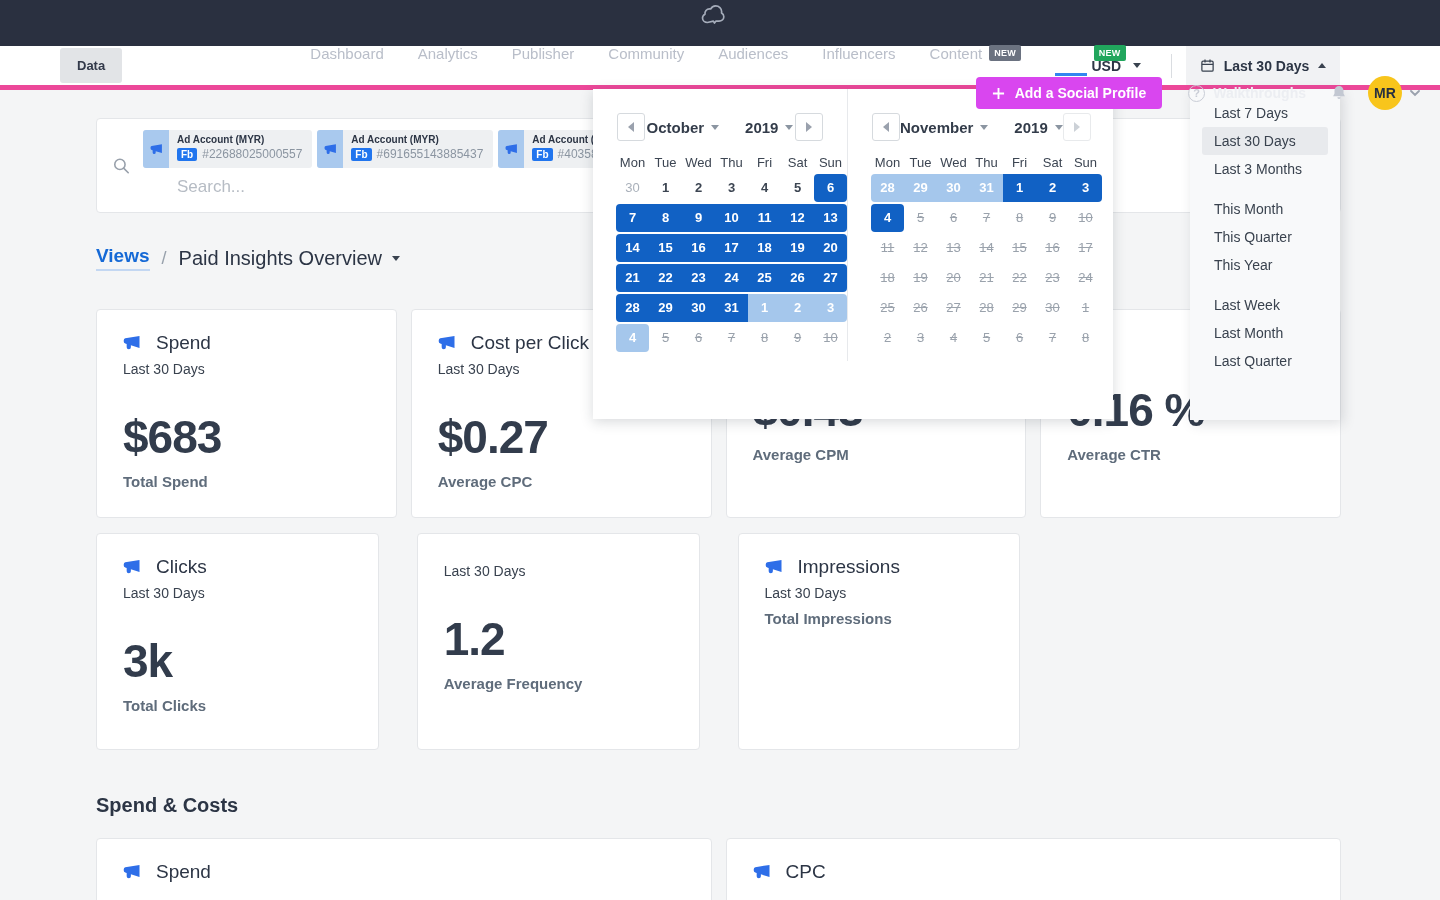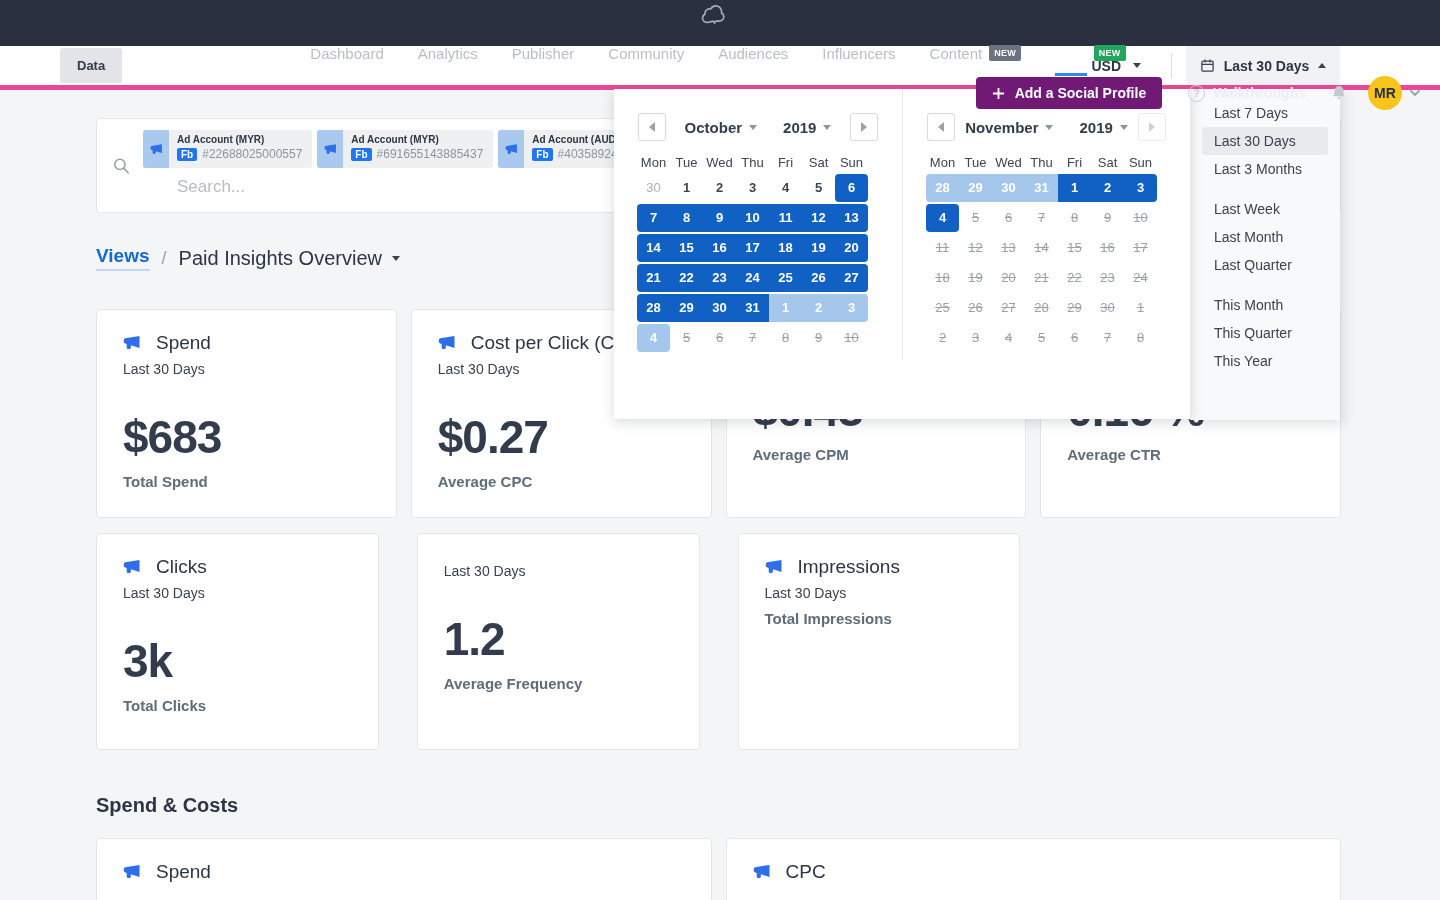--- a/index.html
+++ b/index.html
@@ -10,21 +10,21 @@
   .topnav { height:46px; background:#2a3040; display:flex; align-items:center; padding:0 20px 0 16px; position:relative; z-index:50;flex-direction:column; }
   .logo { width:32px; height:32px; margin-right:8px; display:flex; align-items:center; justify-content:center; }
   .nav-items { display:flex; align-items:center; height:46px; }
   .nav-item { position:relative; height:46px; display:flex; align-items:center; gap:7px; margin:0 17px; color:#b9bec9; font-size:15px; cursor:pointer; }
   .nav-item.active { color:#ffffff; font-weight:bold; }
   .active-bar { position:absolute; bottom:0; left:0; width:32px; height:3px; background:#3385f0; }
   .badge { font-size:9px; font-weight:bold; color:#fff; padding:3px 5px; border-radius:2px; letter-spacing:.3px; }
   .badge.grey { background:#6b7280; }
   .badge.green { background:#21a65d; }
   .nav-right { margin-left:auto; display:flex; align-items:center; }
-  .add-btn { background:#701a75; color:#fff; font-weight:bold; font-size:14px; border:none; border-radius:4px; height:32px; padding:0 16px; display:flex; align-items:center; gap:10px; cursor:pointer; font-family:inherit; }
+  .add-btn { background:#d946ef; color:#fff; font-weight:bold; font-size:14px; border:none; border-radius:4px; height:32px; padding:0 16px; display:flex; align-items:center; gap:10px; cursor:pointer; font-family:inherit; }
   .walkthroughs { display:flex; align-items:center; gap:8px; color:#eceef2; font-size:14px; font-weight:bold; margin-left:26px; cursor:pointer; }
   .q-circle { width:17px; height:17px; border:1.5px solid #c9cdd6; border-radius:50%; color:#c9cdd6; font-size:11px; font-weight:bold; display:flex; align-items:center; justify-content:center; }
   .bell { margin:0 20px 0 24px; cursor:pointer; display:flex; }
   .avatar-wrap { display:flex; align-items:center; gap:8px; cursor:pointer; }
   .avatar { width:34px; height:34px; border-radius:50%; background:#f8c51c; color:#273040; font-weight:bold; font-size:14px; display:flex; align-items:center; justify-content:center; }
 
   
   .toolbar { height:44px; background:#fff; border-bottom:5px solid #ec4899; display:flex; align-items:center; padding-left:60px; position:relative; z-index:40; }
   .data-btn { background:#e2e4e7; border:none; border-radius:3px; font-family:inherit; font-size:13px; font-weight:bold; color:#32394a; padding:10px 17px; cursor:pointer; }
   .tb-right { margin-left:auto; display:flex; align-items:center; height:100%; padding-right:100px; }
@@ -77,21 +77,21 @@
 
   .charts-grid { display:grid; grid-template-columns:1fr 1fr; gap:14px; margin-top:21px; }
   .chart-card { background:#fff; border:1px solid #e4e6e9; border-radius:4px; height:220px; padding:22px 26px; }
   .chart-subrow { display:flex; align-items:baseline; gap:18px; margin-top:7px; }
   .agg { font-size:13px; color:#7a8694; border-bottom:1px dashed #b9c2cc; padding-bottom:3px; cursor:pointer; }
   .agg b { color:#4a5562; }
 
   .mega-icon svg { display:block; }
 
   
-  .datepicker { position:absolute; left:614px; top:89px; width:576px; height:330px; background:#fff; box-shadow:0 3px 12px rgba(40,50,60,.18); z-index:45; display:flex; }
+  .datepicker { position:absolute; left:593px; top:89px; width:520px; height:330px; background:#fff; box-shadow:0 3px 12px rgba(40,50,60,.18); z-index:45; display:flex; }
   .cal { width:288px; height:272px; position:relative; }
   .cal.second { border-left:1px solid #e7e9ec; }
   .cal-header { display:flex; align-items:center; padding:24px 24px 0 24px; }
   .cal-arrow { width:28px; height:28px; border:1px solid #d6dade; border-radius:3px; background:#fff; display:flex; align-items:center; justify-content:center; cursor:pointer; flex:0 0 28px; }
   .cal-arrow.disabled { border-color:#e8eaec; cursor:default; }
   .cal-selects { flex:1; display:flex; justify-content:center; gap:26px; }
   .cal-select { display:flex; align-items:center; gap:7px; font-size:15px; font-weight:bold; color:#333c4a; cursor:pointer; }
   .wd-row { display:flex; margin:14px 0 0 23px; }
   .wd { width:33px; text-align:center; font-size:13px; color:#3c4552; }
   .day-grid { margin:4px 0 0 23px; }
@@ -583,22 +583,22 @@
     </div>
 </div>
 
 <div class="range-menu" id="rangemenu">
     <div class="menu-group">
       <div class="menu-item">Last 7 Days</div>
       <div class="menu-item selected">Last 30 Days</div>
       <div class="menu-item">Last 3 Months</div>
     </div>
     <div class="menu-group">
+      <div class="menu-item">This Month</div>
+      <div class="menu-item">This Quarter</div>
+      <div class="menu-item">This Year</div>
+    </div>
+    <div class="menu-group">
       <div class="menu-item">Last Week</div>
       <div class="menu-item">Last Month</div>
       <div class="menu-item">Last Quarter</div>
     </div>
-    <div class="menu-group">
-      <div class="menu-item">This Month</div>
-      <div class="menu-item">This Quarter</div>
-      <div class="menu-item">This Year</div>
-    </div>
   </div>
 
 </body></html>

